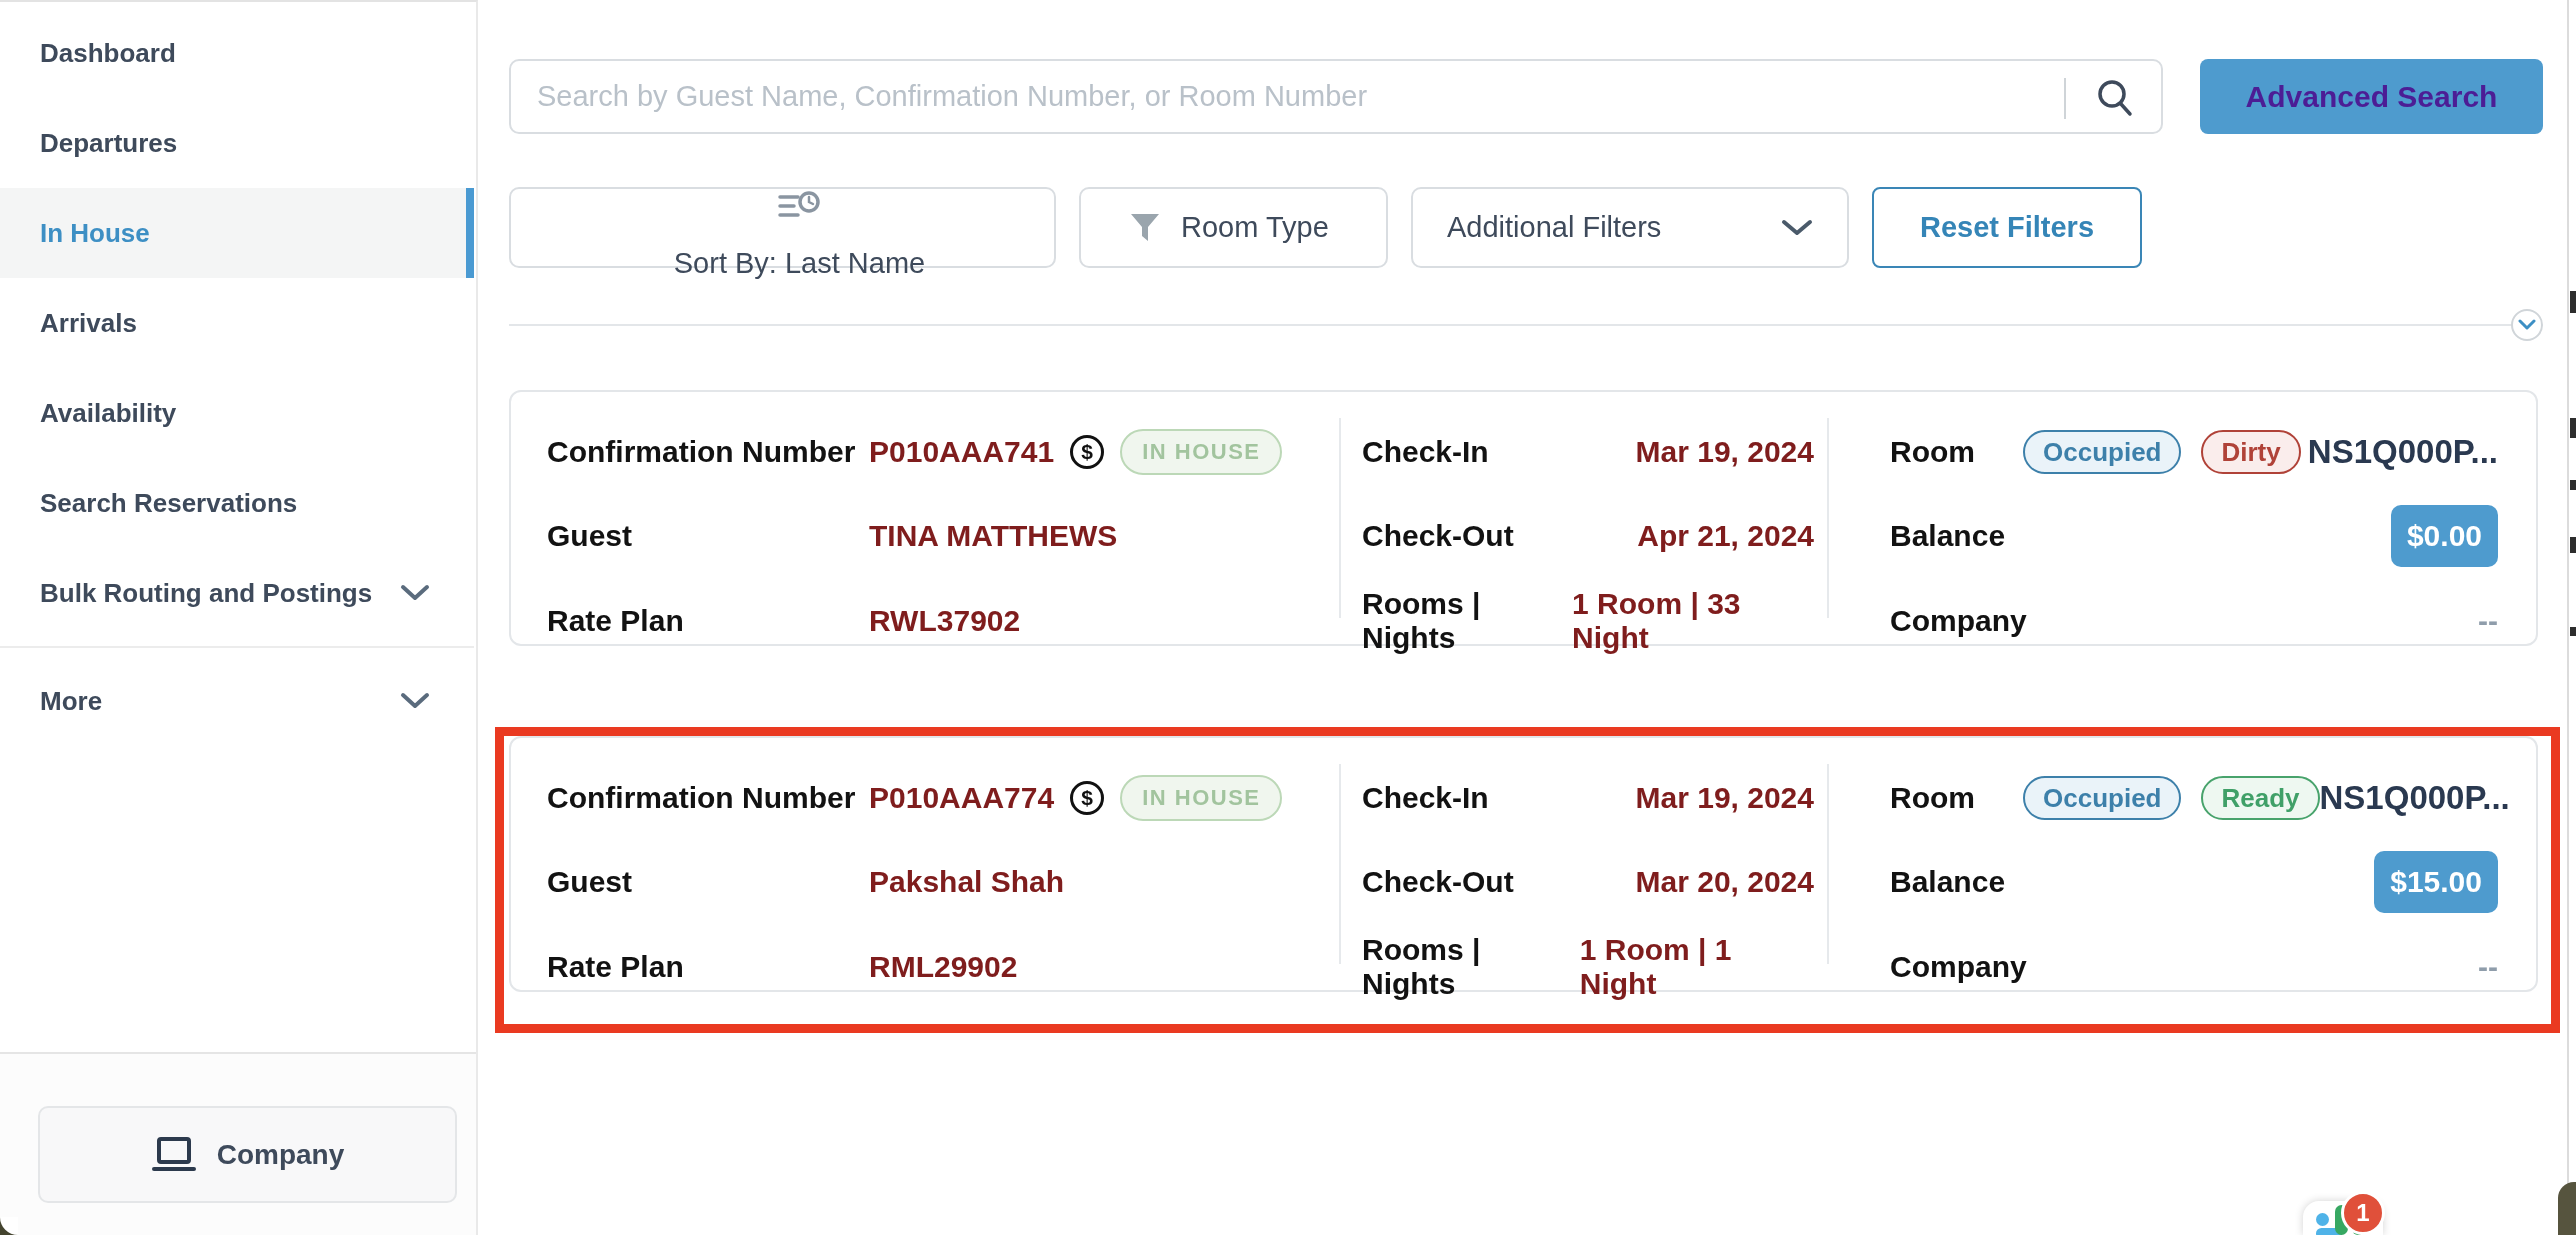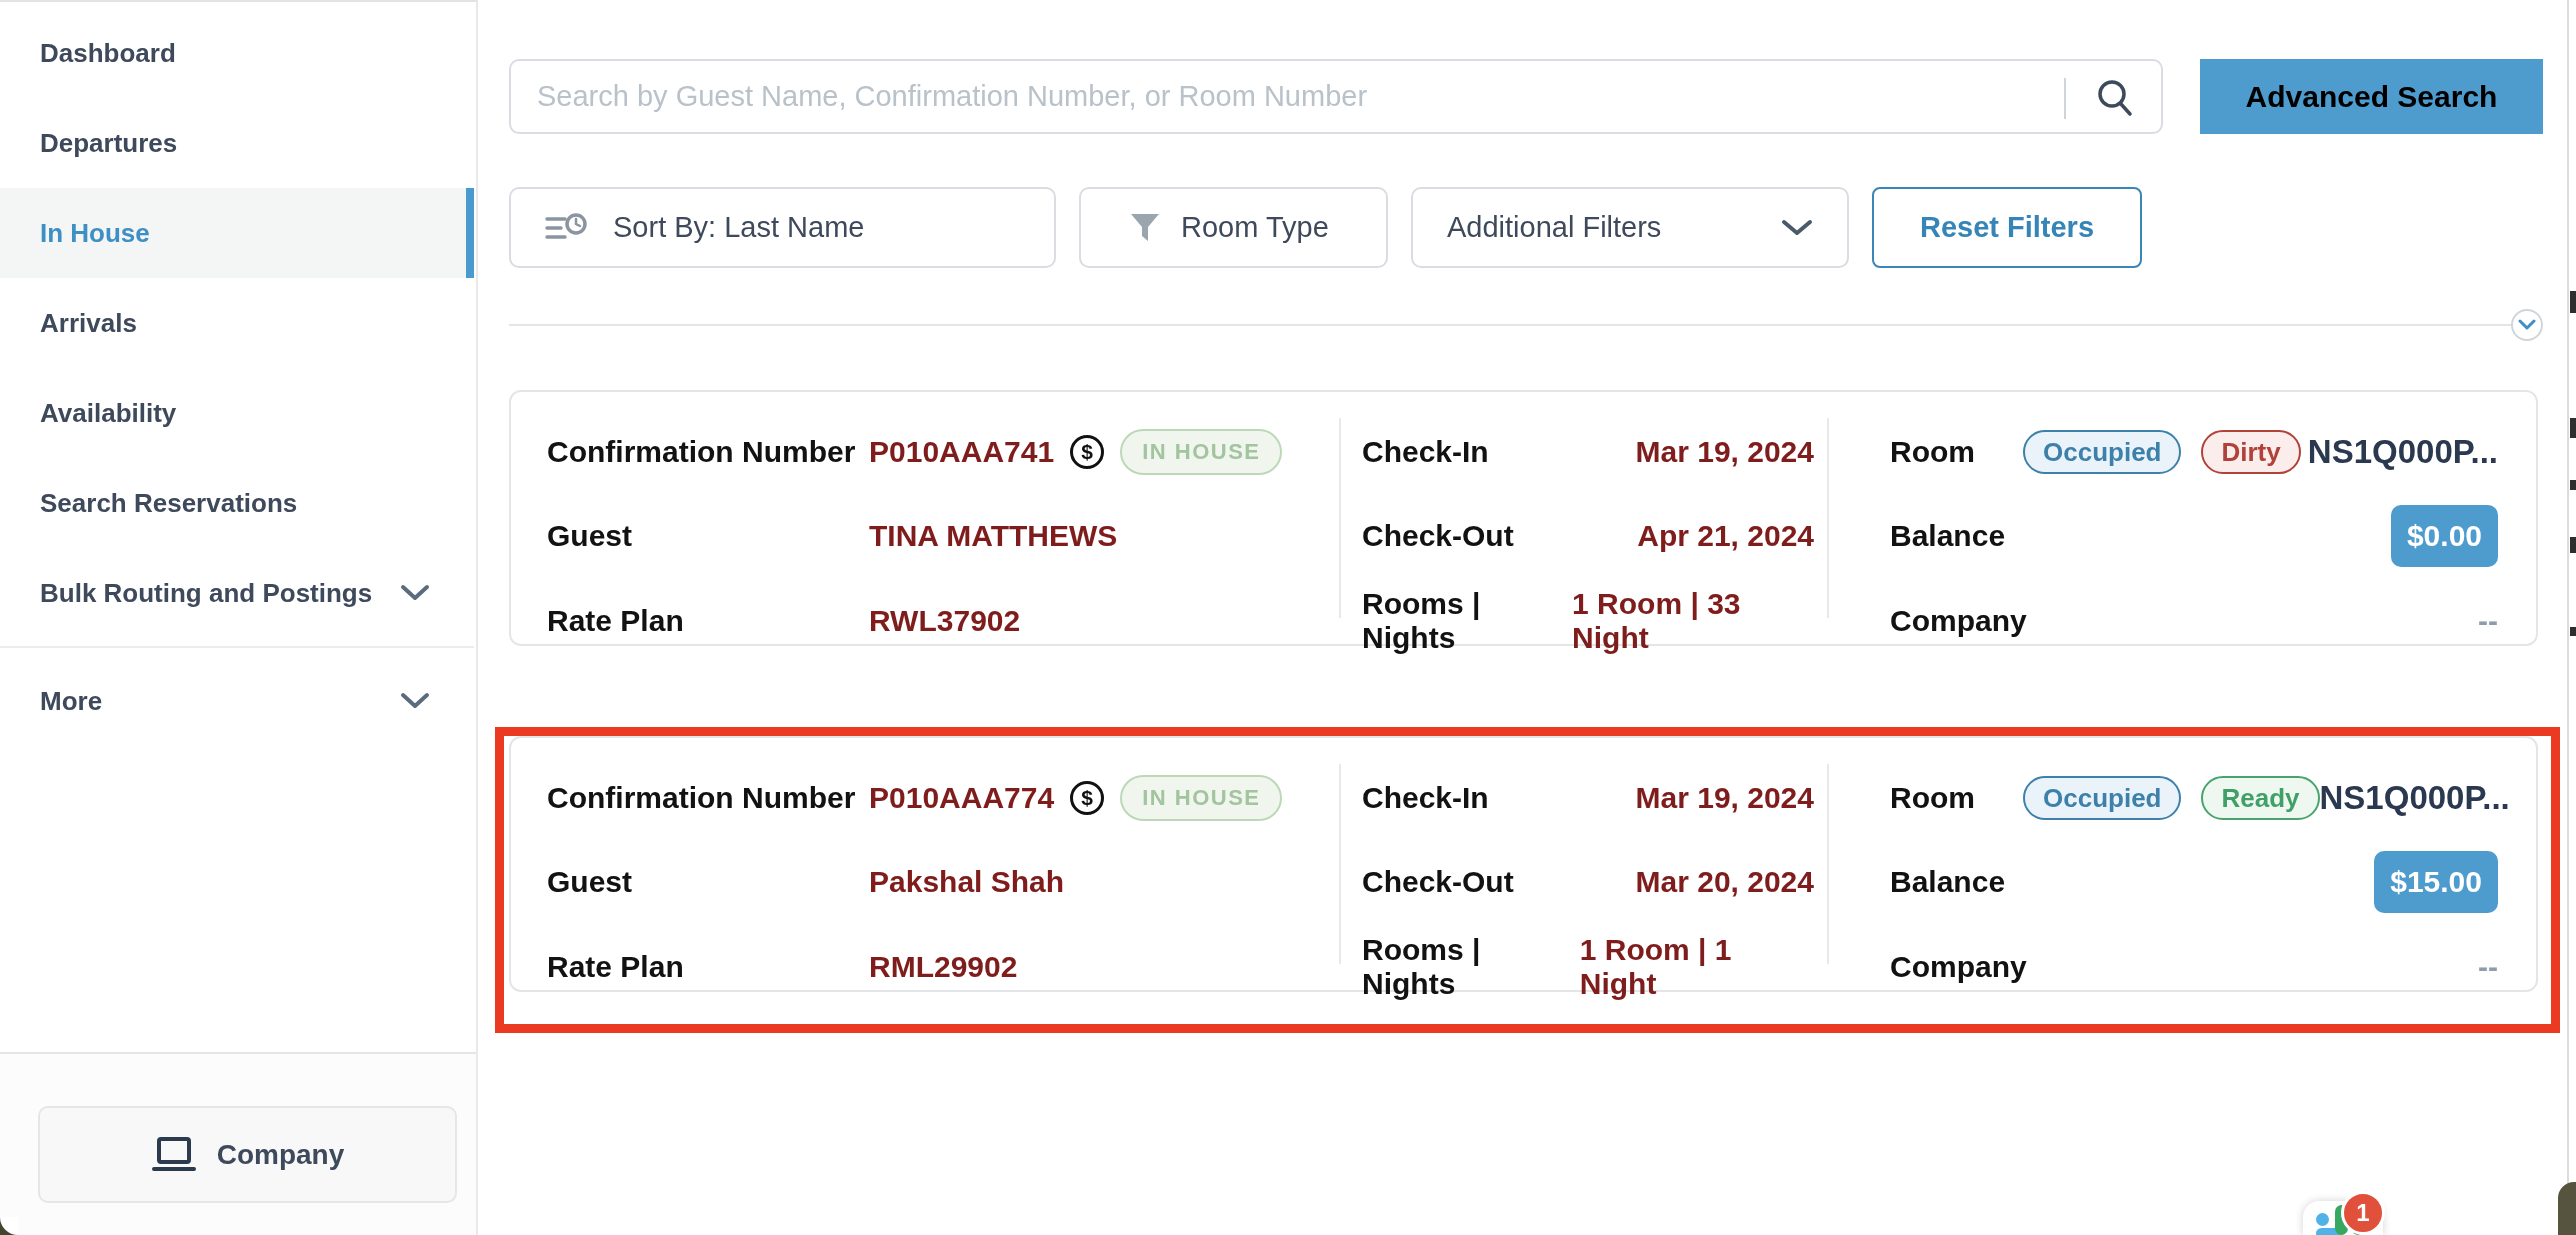--- a/index.html
+++ b/index.html
@@ -43,30 +43,30 @@
   .search-input{
     position:absolute; left:26px; top:2px; width:1512px; height:67px;
     border:none; outline:none; font-family:"Liberation Sans",sans-serif;
     font-size:29px; color:#3e4a5b; background:transparent;
   }
   .search-input::placeholder{ color:#b9c1c9; opacity:1; }
   .search-sep{ position:absolute; left:1553px; top:17px; width:2px; height:41px; background:#cfd4d8; }
   .search-glass{ position:absolute; left:1583px; top:16px; cursor:pointer; }
   .adv-btn{
     position:absolute; left:2200px; top:59px; width:343px; height:75px;
-    background:#4e9bce; border:none; border-radius:0; cursor:pointer;
-    color:#000000; font-size:30px; font-weight:600; font-family:"Liberation Sans",sans-serif;
+    background:#4e9bce; border:none; border-radius:8px; cursor:pointer;
+    color:#4c1d95; font-size:30px; font-weight:600; font-family:"Liberation Sans",sans-serif;
     display:flex; align-items:center; justify-content:center;
   }
   
   .filter-box{
     position:absolute; top:187px; height:81px; border:2px solid #d9dde1; border-radius:10px;
     background:#fff; display:flex; align-items:center; font-size:29px; color:#3e4a5b; cursor:pointer;
   }
-  .fb-sort{ left:509px; width:547px; padding-left:34px; gap:24px; }
+  .fb-sort{ left:509px; width:547px; padding-left:34px; gap:24px;flex-direction:column; }
   .fb-room{ left:1079px; width:309px; padding-left:48px; gap:20px; }
   .fb-additional{ left:1411px; width:438px; padding-left:34px; }
   .fb-additional .chev{ margin-left:auto; margin-right:34px; }
   .reset-btn{
     position:absolute; left:1872px; top:187px; width:270px; height:81px;
     background:#fff; border:2px solid #3a86b6; border-radius:8px; cursor:pointer;
     color:#3585b7; font-size:29px; font-weight:600; font-family:"Liberation Sans",sans-serif;
     display:flex; align-items:center; justify-content:center;
   }
   

